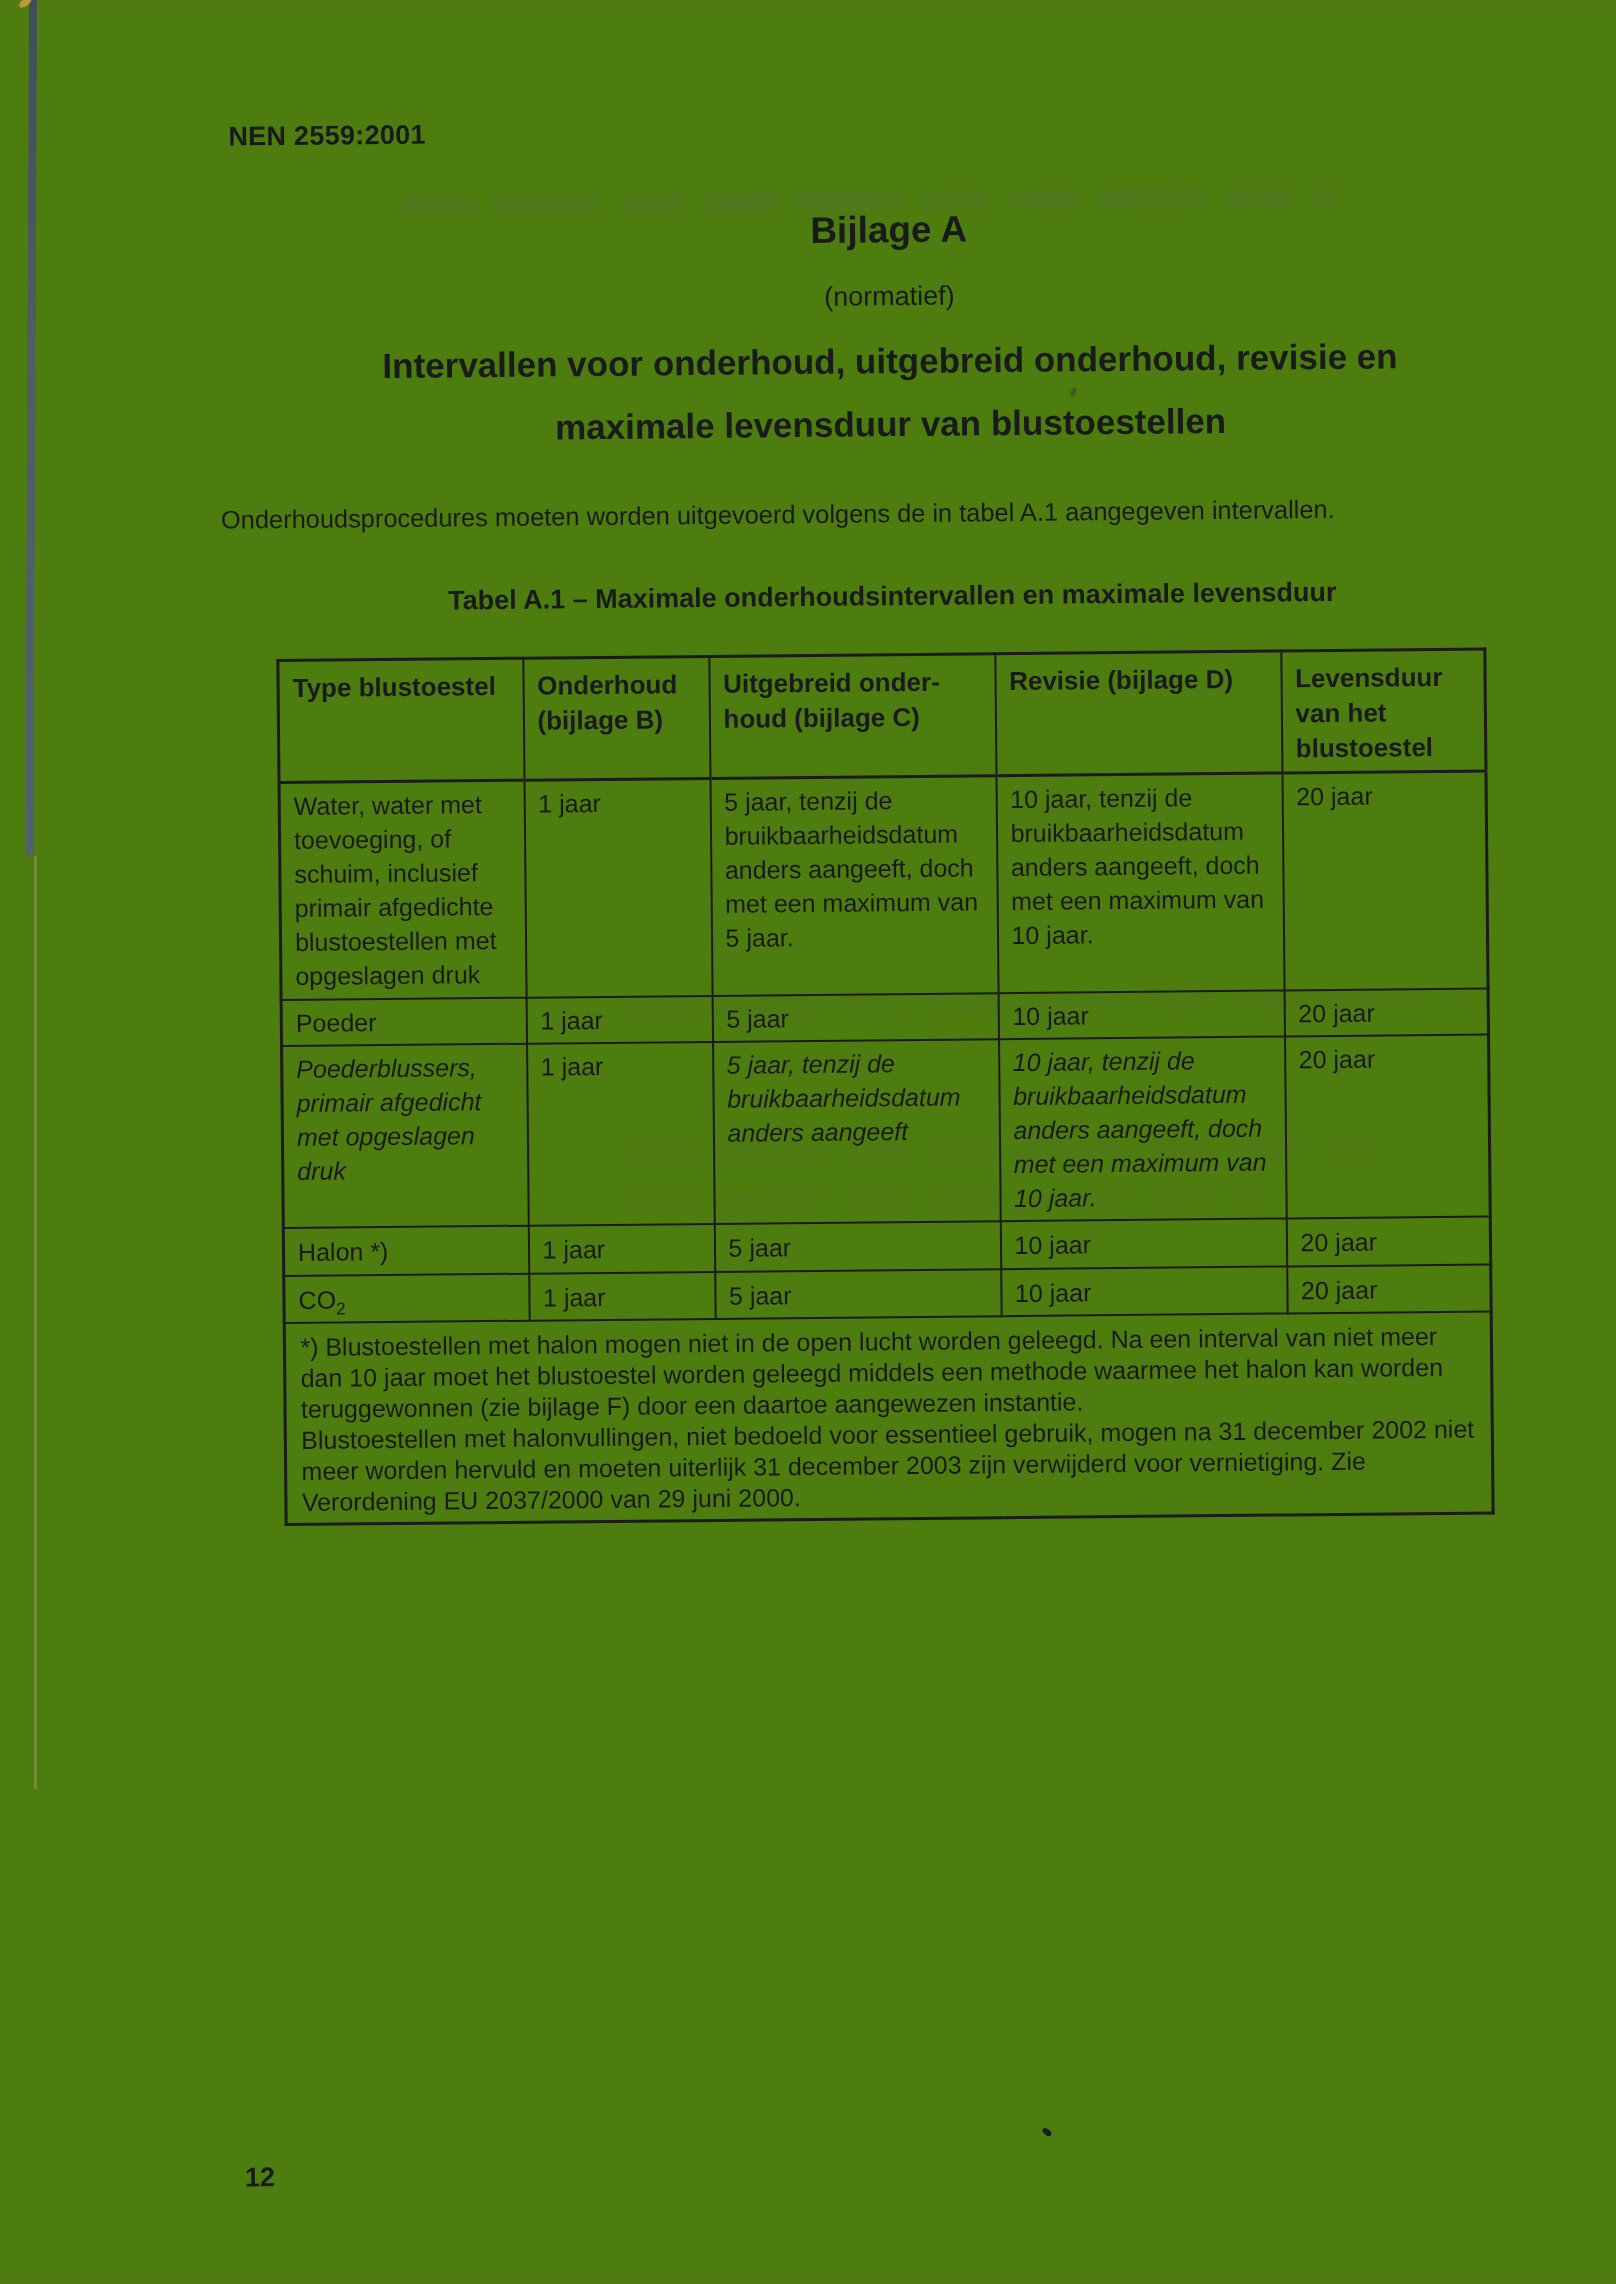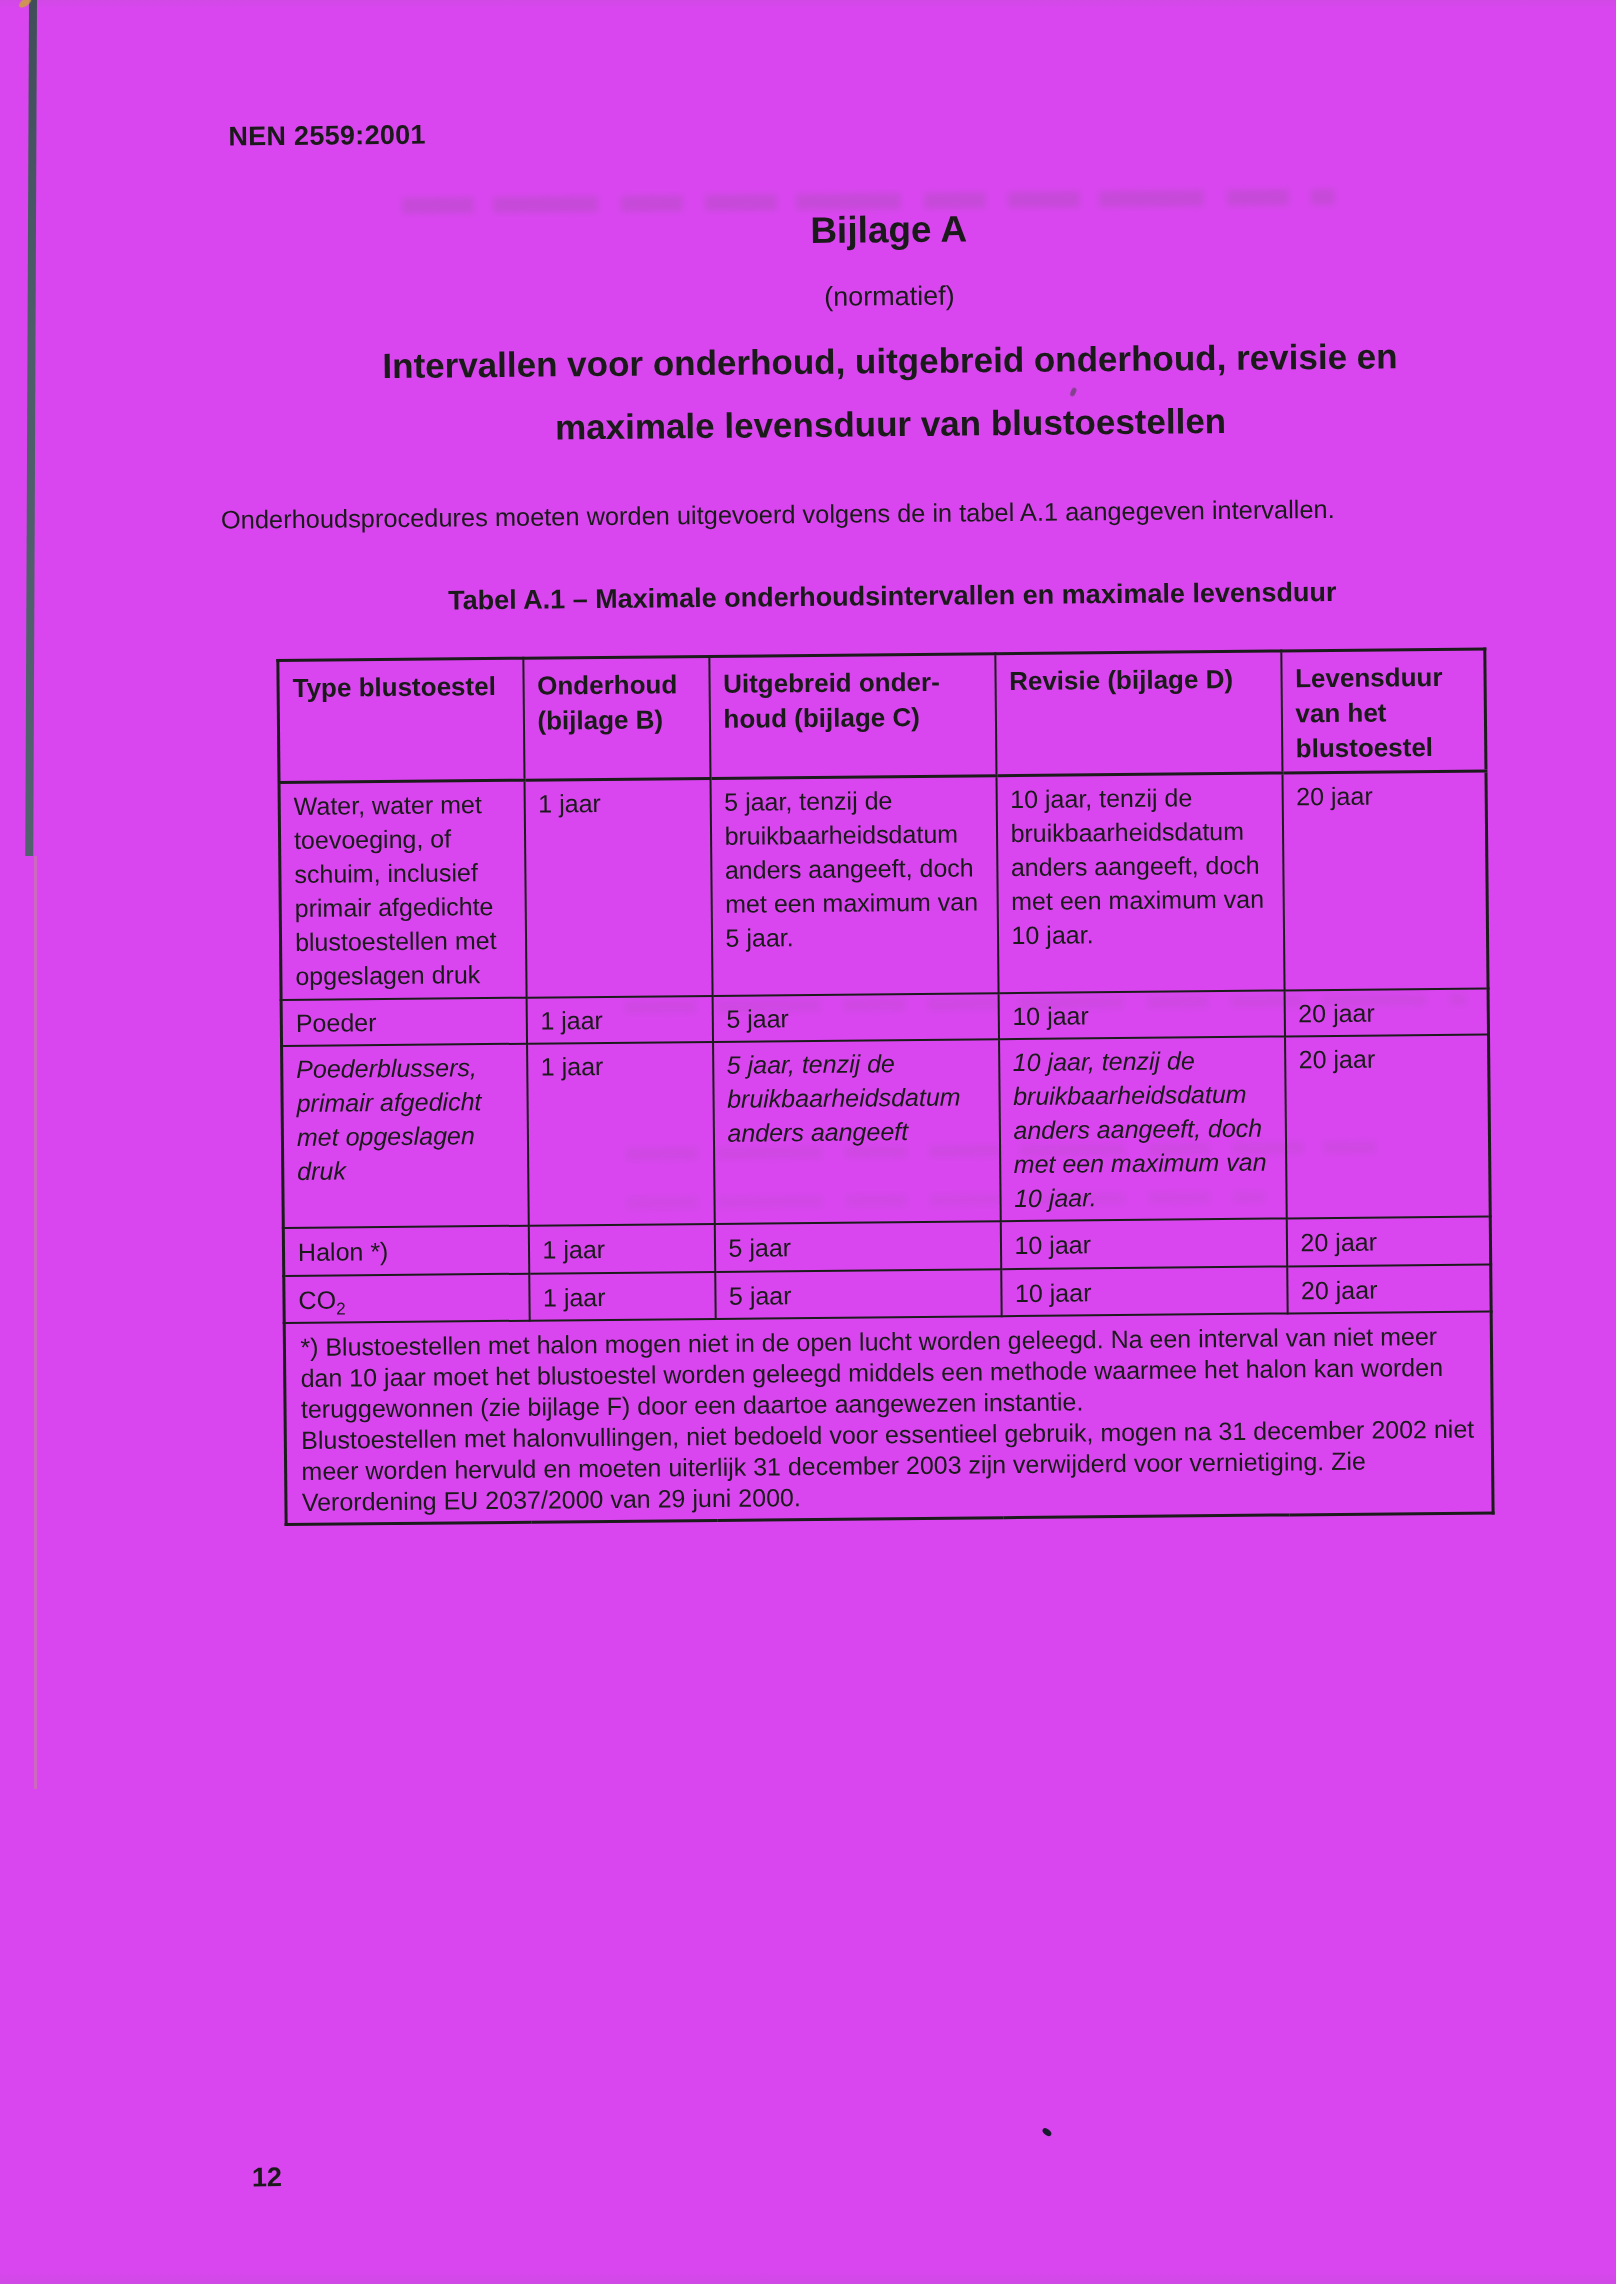--- a/index.html
+++ b/index.html
@@ -1,20 +1,20 @@
 <!DOCTYPE html>
 <html style="font-size:10.4px"><head>
 <meta charset="utf-8">
 <style>
   html, body { margin: 0; padding: 0; background: #e8e8e6; }
   .page {
     position: relative;
     width: 1617px;
     height: 2284px;
-    background: #d946ef;
+    background: #4d7c0f;
     overflow: hidden;
     font-family: "Liberation Sans", "DejaVu Sans", sans-serif;
     color: #1a1a1a;
   }
 
   
   .edge-blue {
     position: absolute; left: 29px; top: 0; width: 7.8px; height: 856px;
     background: linear-gradient(180deg, #3f4e59 0%, #4d5d6a 40%, #51616e 100%);
     transform: rotate(0.25deg); transform-origin: top center;
@@ -106,21 +106,21 @@
   tr.r-halon  { height: 48px;  }
   tr.r-co2    { height: 47px;  }
   tr.r-foot   { height: 196px; }
   td.i { font-style: italic; }
   td sub { font-size: 17px; line-height: 0; }
   tr.r-foot td {
     font-size: 25px; line-height: 31px; padding: 7.8px 14.4px 5.2px 14.4px;
   }
 
   .page-number {
-    position: absolute; left: 242px; top: 2157px;
+    position: absolute; left: 235px; top: 2157px;
     font-size: 27px; font-weight: bold;
   }
 </style>
 </head>
 <body>
 
 <div class="page">
 
   <div class="top-edge"></div>
   <div class="bottom-edge"></div>

